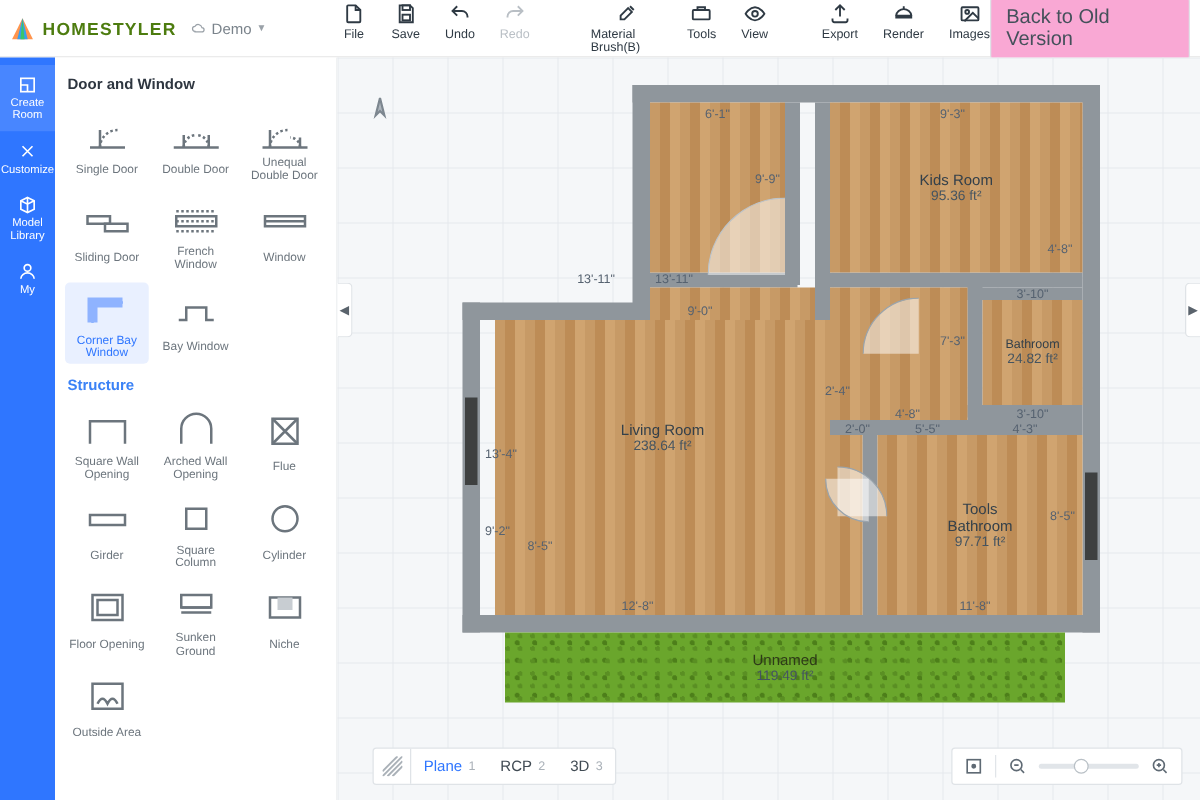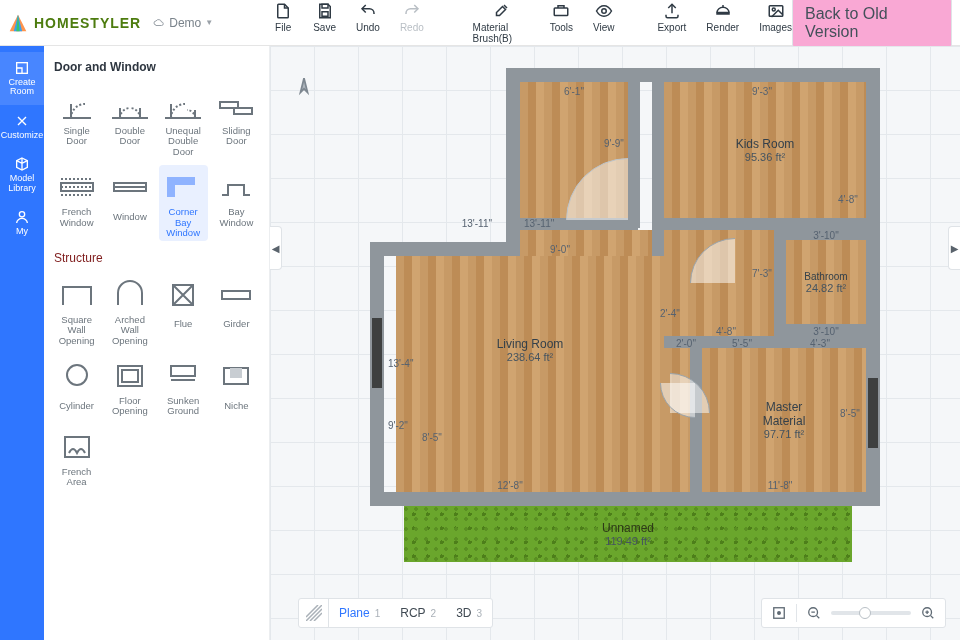--- a/index.html
+++ b/index.html
@@ -24,27 +24,27 @@
   
   .main { display: flex; height: 594px; }
   .navrail { width: 44px; background: #2f76ff; color: #fff; display:flex; flex-direction:column; align-items:center; padding-top:6px; }
   .navrail .ritem { display:flex; flex-direction:column; align-items:center; gap:2px; padding:8px 4px; font-size:9px; line-height:1.05; text-align:center; cursor:pointer; width:100%; }
   .navrail .ritem.active { background: rgba(255,255,255,0.12); }
   .ritem svg, .ritem .rshape { width:16px; height:16px; }
 
   
   .catalog { width: 226px; background:#fff; padding: 10px 8px; overflow:hidden; border-right:1px solid #eceef0; position:relative;}
   .cat-title { font-size: 12px; color:#2e3640; font-weight:600; margin: 4px 2px 10px; }
-  .grid3 { display:grid; grid-template-columns: repeat(4, 1fr); gap: 6px 4px; }
+  .grid3 { display:grid; grid-template-columns: repeat(3, 1fr); gap: 6px 4px; }
   .cat-item { display:flex; flex-direction:column; align-items:center; gap:4px; padding:4px 2px 2px; border-radius:4px; cursor:pointer;}
   .cat-item .thumb { width:44px; height:34px; display:flex; align-items:center; justify-content:center; }
   .cat-item .lbl { font-size:9.5px; color:#6c757d; text-align:center; line-height:1.1; min-height:20px; display:flex; align-items:center;}
   .cat-item.selected { background:#e9f0ff; }
   .cat-item.selected .lbl { color:#2f76ff; }
-  .sec-title { font-size: 12px; color:#7f1d1d; font-weight:400; margin: 10px 2px 8px; }
+  .sec-title { font-size: 12px; color:#3b82f6; font-weight:700; margin: 10px 2px 8px; }
 
   
   .canvas-wrap { flex:1; position:relative; background:#f5f7f9; }
   .grid-bg { position:absolute; inset:0;
      background-image:
        linear-gradient(#e4e8ec 1px, transparent 1px),
        linear-gradient(90deg, #e4e8ec 1px, transparent 1px);
      background-size: 44px 44px;
   }
 
@@ -367,20 +367,28 @@
           <div class="thumb">
             <svg viewBox="0 0 44 34">
               <rect x="8" y="14" width="28" height="8" stroke="#6c757d" stroke-width="2" fill="none"></rect>
             </svg>
           </div>
           <div class="lbl">Girder</div>
         </div>
         <div class="cat-item">
           <div class="thumb">
             <svg viewBox="0 0 44 34">
+              <rect x="14" y="9" width="16" height="16" stroke="#6c757d" stroke-width="2" fill="none"></rect>
+            </svg>
+          </div>
+          <div class="lbl">Square Column</div>
+        </div>
+        <div class="cat-item">
+          <div class="thumb">
+            <svg viewBox="0 0 44 34">
               <circle cx="22" cy="17" r="10" stroke="#6c757d" stroke-width="2" fill="none"></circle>
             </svg>
           </div>
           <div class="lbl">Cylinder</div>
         </div>
         <div class="cat-item">
           <div class="thumb">
             <svg viewBox="0 0 44 34">
               <rect x="10" y="8" width="24" height="20" stroke="#6c757d" stroke-width="2" fill="none"></rect>
               <rect x="14" y="12" width="16" height="12" stroke="#6c757d" stroke-width="2" fill="none"></rect>
@@ -406,21 +414,21 @@
           </div>
           <div class="lbl">Niche</div>
         </div>
         <div class="cat-item">
           <div class="thumb">
             <svg viewBox="0 0 44 34">
               <rect x="10" y="8" width="24" height="20" stroke="#6c757d" stroke-width="2" fill="none"></rect>
               <path d="M14 24 q4 -8 8 0 q4 -8 8 0" stroke="#6c757d" stroke-width="2" fill="none"></path>
             </svg>
           </div>
-          <div class="lbl">French Area</div>
+          <div class="lbl">Outside Area</div>
         </div>
       </div>
   </div>
 
   <div class="canvas-wrap">
     <div class="grid-bg"></div>
     <div class="collapse-left">◀</div>
     <div class="collapse-right">▶</div>
     <svg class="compass" viewBox="0 0 24 24" fill="none" stroke="#7d8790" stroke-width="1.5">
       <polygon points="12,2 15,14 12,11 9,14" fill="#aeb6bd"></polygon>
@@ -464,21 +472,21 @@
           </div>
         </div>
         <div class="room wood" style="left:150px; top:162px; width:132px; height:26px;"></div>
         <div class="room wood" style="left:26px; top:188px; width:268px; height:236px;">
           <div class="rname" style="top:40%">
             <span>Living Room</span><span class="area">238.64 ft²</span>
           </div>
         </div>
         <div class="room wood" style="left:332px; top:280px; width:164px; height:144px;">
           <div class="rname">
-            <span>Master Material</span><span class="area">97.71 ft²</span>
+            <span>Tools Bathroom</span><span class="area">97.71 ft²</span>
           </div>
         </div>
         <div class="room wood" style="left:294px; top:280px; width:26px; height:144px;"></div>
 
         <div class="swing" style="left:196px; top:90px; width:124px; height:124px; clip-path: polygon(0 0, 50% 0, 50% 50%, 0 50%); border-color:#bcc4cb;"></div>
         <div class="swing" style="left:320px; top:170px; width:90px; height:90px; clip-path: polygon(0 0, 50% 0, 50% 50%, 0 50%);"></div>
         <div class="swing" style="left:260px; top:305px; width:80px; height:80px; clip-path: polygon(50% 0,100% 0,100% 50%,50% 50%);"></div>
         <div class="swing" style="left:290px; top:280px; width:70px; height:70px; clip-path: polygon(0 50%,50% 50%,50% 100%,0 100%);"></div>
 
         <div class="darkseg" style="left:2px; top:250px; width:10px; height:70px;"></div>

